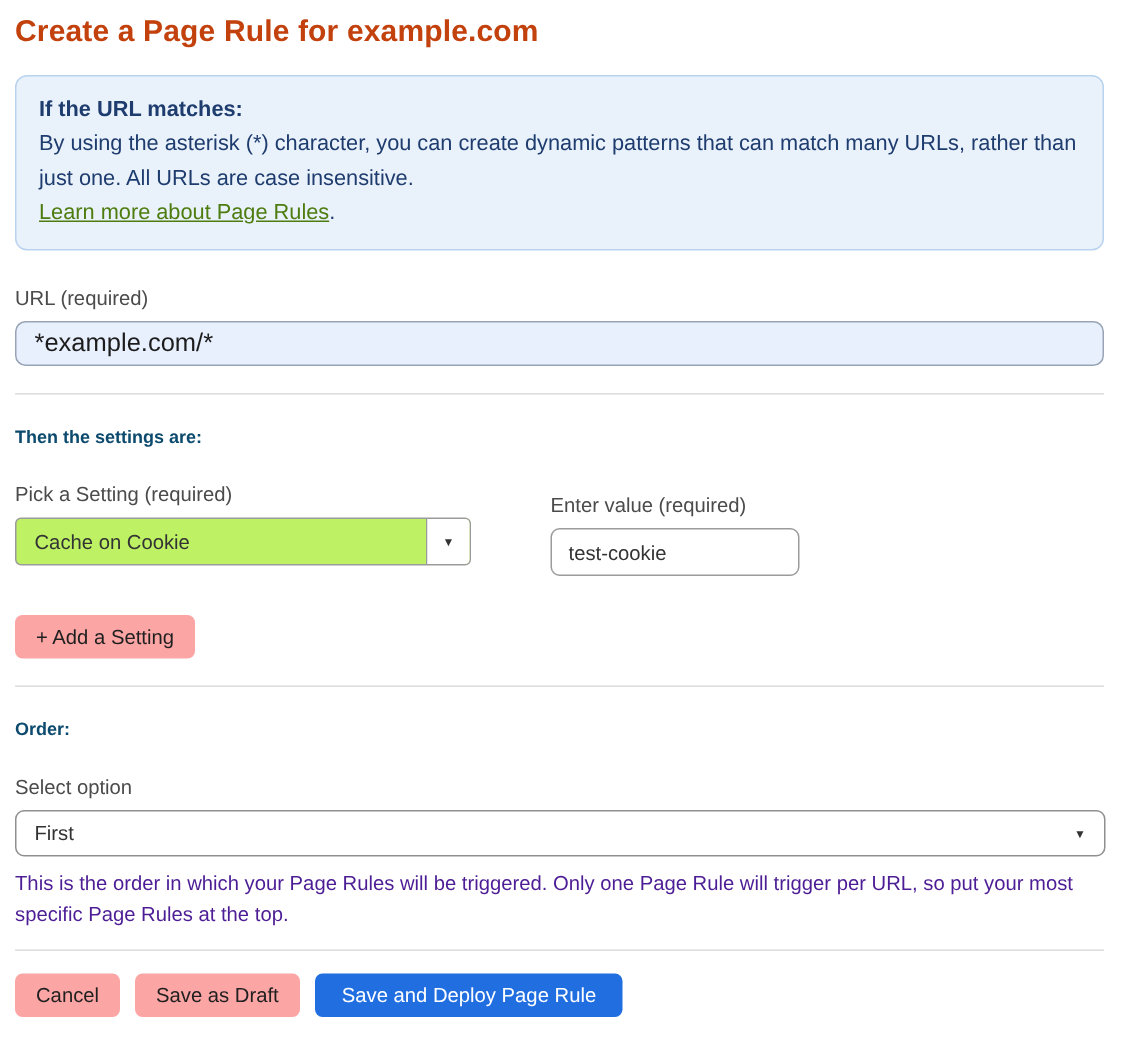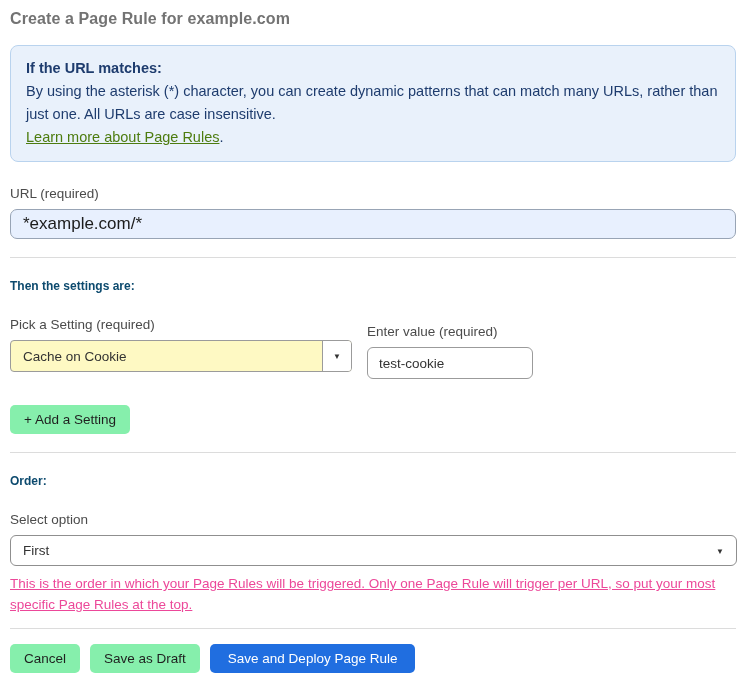--- a/index.html
+++ b/index.html
@@ -5,23 +5,23 @@
   * { box-sizing: border-box; margin: 0; padding: 0; }
   html, body { width: 750px; height: 693px; background: #ffffff; }
   body {
     font-family: "Liberation Sans", "DejaVu Sans", sans-serif;
     color: #303030;
     overflow: hidden;
   }
   .container { padding: 10px 14px 0 10px; width: 750px; }
 
   .page-title {
-    font-size: 16px;
+    font-size: 20px;
     font-weight: 700;
-    color: #737373;
+    color: #c2410c;
     letter-spacing: 0.1px;
   }
 
   .info-box {
     margin-top: 17px;
     background: #e9f1fb;
     border: 1px solid #b9d3ee;
     border-radius: 8px;
     padding: 11px 15px 12px 15px;
     color: #1e3c6e;
@@ -82,25 +82,25 @@
     display: flex;
     align-items: flex-start;
     margin-top: 0;
   }
   .col-setting { width: 338px; }
   .col-value { margin-left: 19px; }
   .col-value .field-label { margin-top: 31px; }
 
   .dropdown {
     margin-top: 8px;
-    width: 342px;
+    width: 304px;
     height: 32px;
     border: 1px solid #9b9b9b;
     border-radius: 4px;
-    background: #fef9c3;
+    background: #bef264;
     display: flex;
     align-items: stretch;
     cursor: pointer;
     justify-content: space-between;
   }
   .dropdown-value {
     flex: 1;
     display: flex;
     align-items: center;
     padding-left: 12px;
@@ -139,21 +139,21 @@
     align-items: center;
     justify-content: center;
     height: 29px;
     padding: 0 14px;
     border: none;
     border-radius: 5px;
     font-family: "Liberation Sans", sans-serif;
     font-size: 13.5px;
     cursor: pointer;
   }
-  .btn-gray { background: #86efac; color: #1f1f1f; }
+  .btn-gray { background: #fca5a5; color: #1f1f1f; }
   .btn-blue { background: #206ee0; color: #ffffff; padding: 0 18px; }
 
   .add-setting-btn { margin-top: 26px; }
 
   .select-box {
     position: relative;
     margin-top: 8px;
     width: 727px;
     height: 31px;
     border: 1px solid #8f8f8f;
@@ -172,23 +172,22 @@
     top: 50%;
     transform: translateY(-50%);
     font-size: 8px;
     color: #333333;
   }
 
   .order-helper {
     margin-top: 7px;
     font-size: 13.5px;
     line-height: 21px;
-    color: #ec4899;
+    color: #4c1d95;
     max-width: 712px;
-    text-decoration: underline;
   }
 
   .footer-divider { margin-top: 13px; }
   .footer-buttons {
     margin-top: 15px;
     display: flex;
     gap: 10px;
   }
 </style>
 </head>

